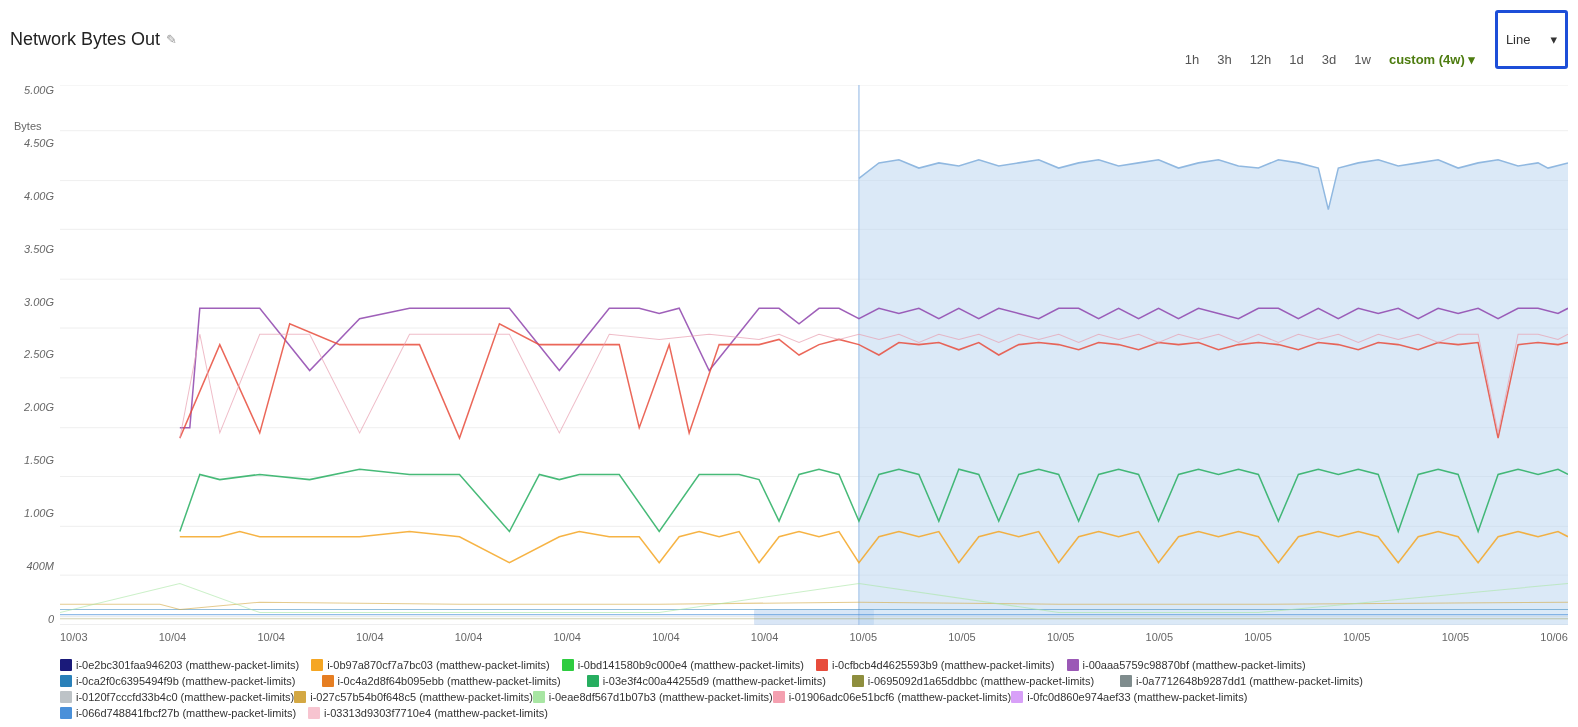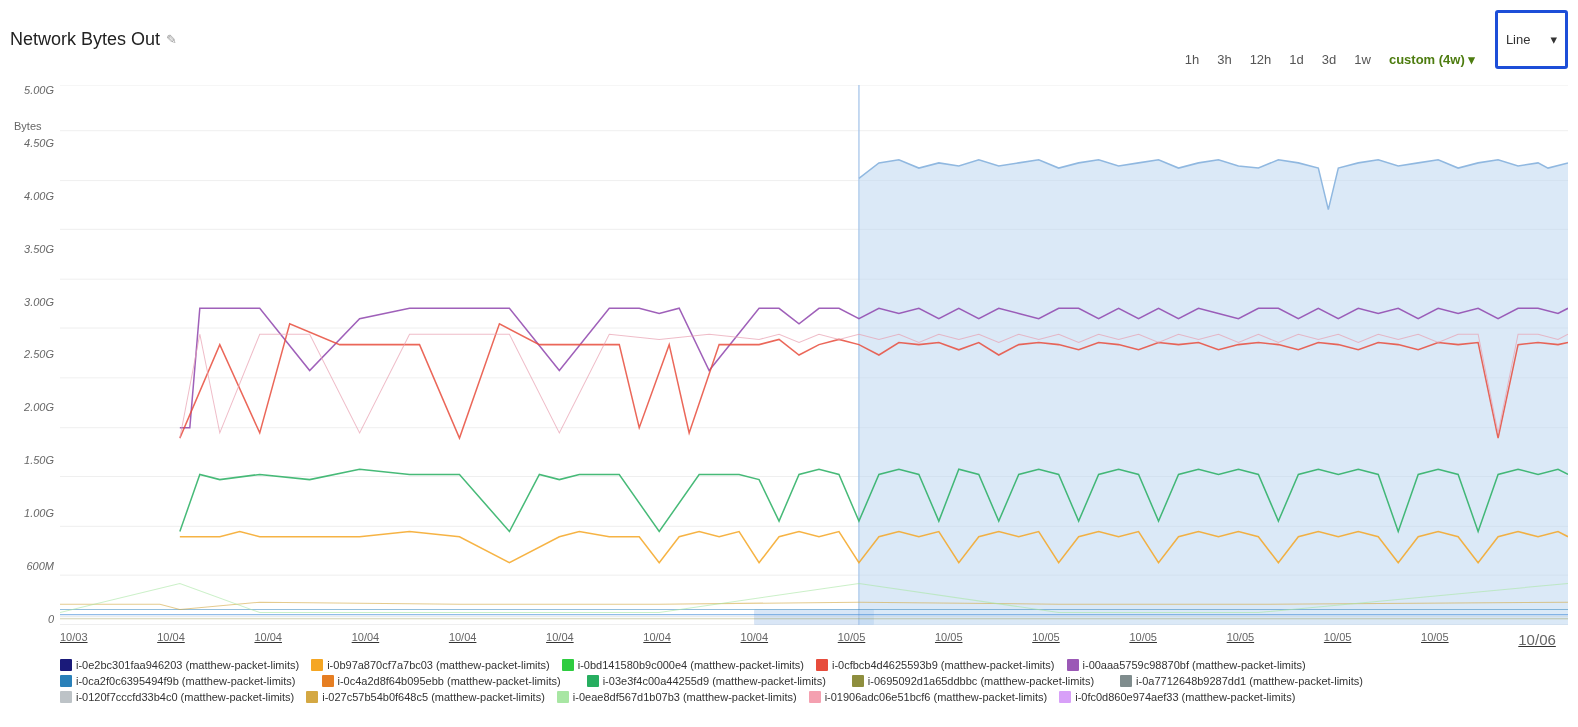--- a/index.html
+++ b/index.html
@@ -151,21 +151,21 @@
         <span>Line</span>
         <span>▾</span>
       </div>
     </div>
   </div>
 
   <div class="chart-area">
     <div class="y-axis-label">Bytes</div>
     <div class="y-labels">
       <span class="y-label">0</span>
-      <span class="y-label">600M</span>
+      <span class="y-label">400M</span>
       <span class="y-label">1.00G</span>
       <span class="y-label">1.50G</span>
       <span class="y-label">2.00G</span>
       <span class="y-label">2.50G</span>
       <span class="y-label">3.00G</span>
       <span class="y-label">3.50G</span>
       <span class="y-label">4.00G</span>
       <span class="y-label">4.50G</span>
       <span class="y-label">5.00G</span>
     </div>
@@ -210,37 +210,37 @@
 
         <polyline points="0,510 1510,510" fill="none" stroke="#4a90d9" stroke-width="1" opacity="0.6"></polyline>
         <polyline points="0,505 1510,505" fill="none" stroke="#2980b9" stroke-width="1" opacity="0.5"></polyline>
         <polyline points="0,500 100,500 120,505 200,498 400,500 600,500 800,498 1000,500 1200,500 1510,498" fill="none" stroke="#d4a843" stroke-width="1" opacity="0.6"></polyline>
         <polyline points="0,508 120,480 200,508 400,508 600,508 800,480 1000,508 1200,508 1510,480" fill="none" stroke="#a8e6a3" stroke-width="1" opacity="0.6"></polyline>
         <polyline points="0,512 1510,512" fill="none" stroke="#bdc3c7" stroke-width="0.8" opacity="0.5"></polyline>
         <polyline points="0,514 1510,514" fill="none" stroke="#8e8e3e" stroke-width="0.8" opacity="0.5"></polyline>
       </svg>
     </div>
 
-    <div style="position:absolute; left:50px; right:12px; bottom:0; height:28px; display:flex; justify-content:space-between; align-items:flex-start; padding-top:4px;text-decoration:underline;">
+    <div style="position:absolute; left:50px; right:0; bottom:0; height:28px; display:flex; justify-content:space-between; align-items:flex-start; padding-top:4px;">
       <span style="font-size:11px;color:#666;">10/03</span>
       <span style="font-size:11px;color:#666;">10/04</span>
       <span style="font-size:11px;color:#666;">10/04</span>
       <span style="font-size:11px;color:#666;">10/04</span>
       <span style="font-size:11px;color:#666;">10/04</span>
       <span style="font-size:11px;color:#666;">10/04</span>
       <span style="font-size:11px;color:#666;">10/04</span>
       <span style="font-size:11px;color:#666;">10/04</span>
       <span style="font-size:11px;color:#666;">10/05</span>
       <span style="font-size:11px;color:#666;">10/05</span>
       <span style="font-size:11px;color:#666;">10/05</span>
       <span style="font-size:11px;color:#666;">10/05</span>
       <span style="font-size:11px;color:#666;">10/05</span>
       <span style="font-size:11px;color:#666;">10/05</span>
       <span style="font-size:11px;color:#666;">10/05</span>
-      <span style="font-size:15px;color:#666;">10/06</span>
+      <span style="font-size:11px;color:#666;">10/06</span>
     </div>
   </div>
 
   <div class="legend" id="legend-container">
   <div style="display: flex; gap: 12px; width: 100%;">
         <div class="legend-item">
           <div class="legend-swatch" style="background: rgb(26, 26, 122);"></div>
           <span>i-0e2bc301faa946203 (matthew-packet-limits)</span>
         </div>
         <div class="legend-item">
@@ -275,21 +275,21 @@
         </div>
         <div class="legend-item">
           <div class="legend-swatch" style="background: rgb(142, 142, 62);"></div>
           <span>i-0695092d1a65ddbbc (matthew-packet-limits)</span>
         </div>
         <div class="legend-item">
           <div class="legend-swatch" style="background: rgb(127, 140, 141);"></div>
           <span>i-0a7712648b9287dd1 (matthew-packet-limits)</span>
         </div>
       </div>
-      <div style="display: flex; gap: 12px; width: 100%;">
+      <div style="display: flex; width: 100%;">
         <div class="legend-item">
           <div class="legend-swatch" style="background: rgb(189, 195, 199);"></div>
           <span>i-0120f7cccfd33b4c0 (matthew-packet-limits)</span>
         </div>
         <div class="legend-item">
           <div class="legend-swatch" style="background: rgb(212, 168, 67);"></div>
           <span>i-027c57b54b0f648c5 (matthew-packet-limits)</span>
         </div>
         <div class="legend-item">
           <div class="legend-swatch" style="background: rgb(168, 230, 163);"></div>
@@ -297,14 +297,24 @@
         </div>
         <div class="legend-item">
           <div class="legend-swatch" style="background: rgb(244, 160, 176);"></div>
           <span>i-01906adc06e51bcf6 (matthew-packet-limits)</span>
         </div>
         <div class="legend-item">
           <div class="legend-swatch" style="background: rgb(216, 160, 248);"></div>
           <span>i-0fc0d860e974aef33 (matthew-packet-limits)</span>
         </div>
       </div>
+      <div style="display: flex; gap: 12px; width: 100%;">
+        <div class="legend-item">
+          <div class="legend-swatch" style="background: rgb(74, 144, 217);"></div>
+          <span>i-066d748841fbcf27b (matthew-packet-limits)</span>
+        </div>
+        <div class="legend-item">
+          <div class="legend-swatch" style="background: rgb(247, 196, 208);"></div>
+          <span>i-03313d9303f7710e4 (matthew-packet-limits)</span>
+        </div>
+      </div>
     </div>
 </div>
 
 </body></html>

